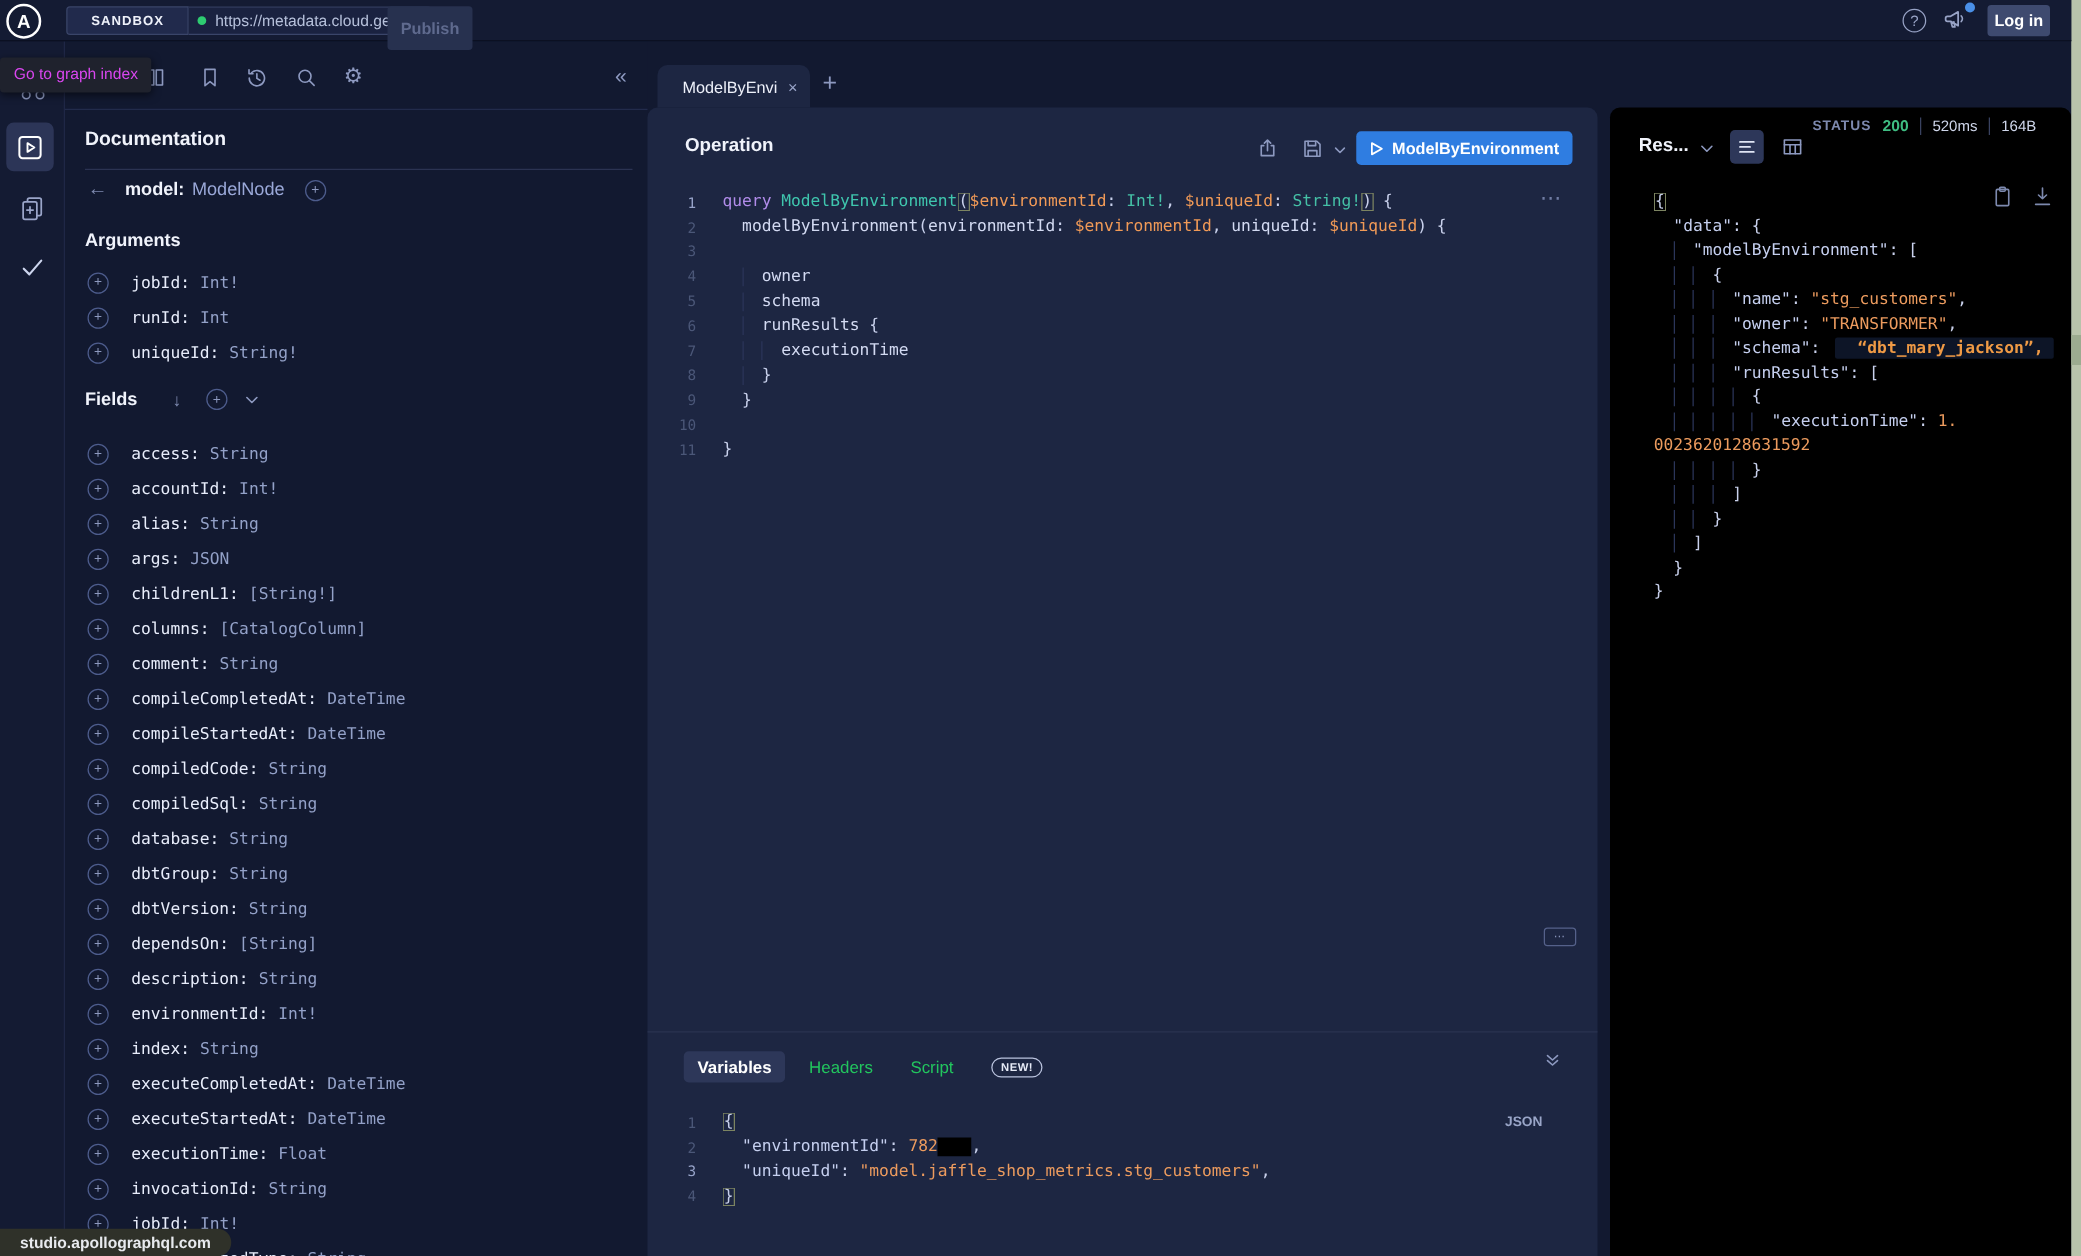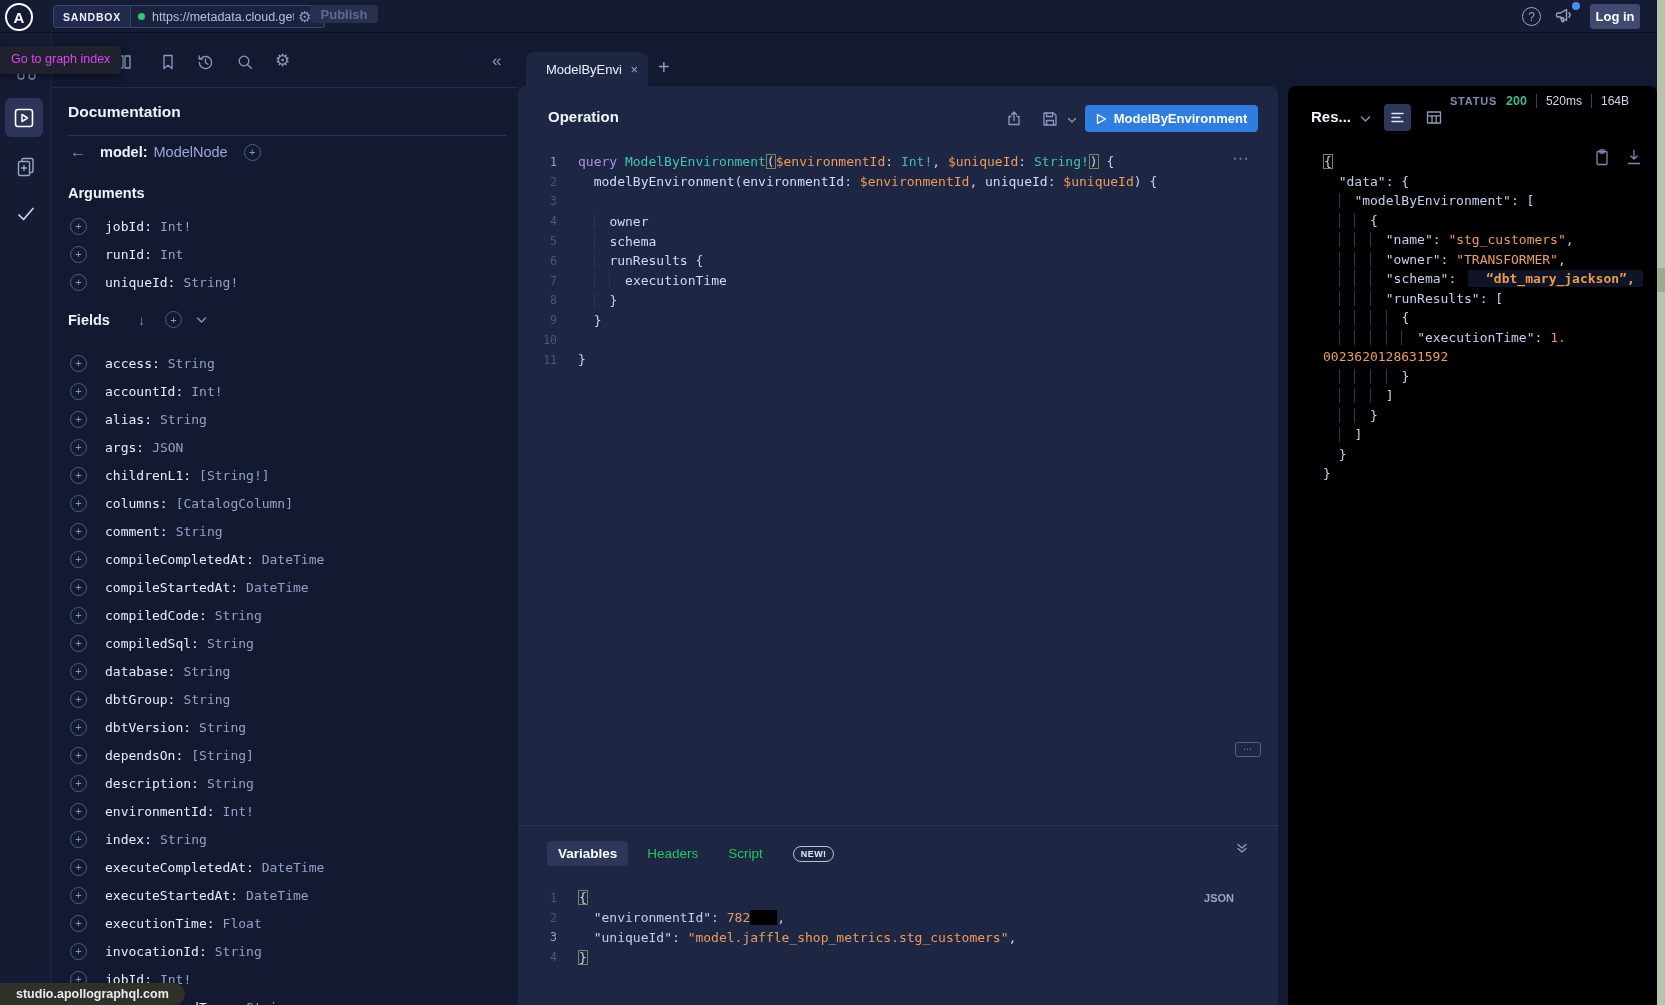--- a/index.html
+++ b/index.html
@@ -4,26 +4,26 @@
 <style>
 *{margin:0;padding:0;box-sizing:border-box}
 html,body{width:1665px;height:1005px;overflow:hidden}
 body{position:relative;background:#121930;font-family:"Liberation Sans",sans-serif;color:#e4e9f7}
 svg{display:block}
 
 
 #topbar{position:absolute;left:0;top:0;width:1657px;height:33px;background:#141b33;border-bottom:1px solid #0b1022;z-index:5}
 #logo{position:absolute;left:5px;top:3px;width:28px;height:28px;border:2.5px solid #fff;border-radius:50%;display:flex;align-items:center;justify-content:center;font-weight:bold;font-size:15px;color:#fff;background:#141b33}
 #endpoint{position:absolute;left:53px;top:5px;height:23px;display:flex}
-#sandbox-badge{display:flex;align-items:center;padding:0 9px;border:1px solid #3a4569;border-radius:3px 0 0 3px;background:#212a4c;font-size:10.5px;font-weight:bold;letter-spacing:.8px;color:#eef1fa}
+#sandbox-badge{display:flex;align-items:center;padding:0 19px;border:1px solid #3a4569;border-radius:3px 0 0 3px;background:#212a4c;font-size:10.5px;font-weight:bold;letter-spacing:.8px;color:#eef1fa}
 #url-box{display:flex;align-items:center;width:194px;border:1px solid #3a4569;border-left:none;border-radius:0 3px 3px 0;background:#1a2240;padding:0 7px}
 .green-dot{width:7px;height:7px;border-radius:50%;background:#2ecc71;flex:none;margin-right:7px}
 #url-text{font-size:12.5px;color:#b6c0da;white-space:nowrap;overflow:hidden;width:142px}
 #url-gear{font-size:15px;color:#8d99c0;margin-left:4px;line-height:1}
-#publish-btn{position:absolute;left:310px;top:5px;width:68px;height:18px;background:#27314f;border-radius:3px;display:flex;align-items:center;justify-content:center;font-size:13px;font-weight:bold;color:#5f6a8e}
+#publish-btn{position:absolute;left:310px;top:5px;width:68px;height:35px;background:#27314f;border-radius:3px;display:flex;align-items:center;justify-content:center;font-size:13px;font-weight:bold;color:#5f6a8e}
 #help-icon{position:absolute;left:1522px;top:7px;width:19px;height:19px;border:1.5px solid #98a3c6;border-radius:50%;color:#98a3c6;font-size:12px;display:flex;align-items:center;justify-content:center}
 #megaphone{position:absolute;left:1554px;top:6px}
 #megaphone-dot{position:absolute;left:1572px;top:2px;width:8px;height:8px;border-radius:50%;background:#4a90e8}
 #login-btn{position:absolute;left:1590px;top:4px;width:50px;height:25px;background:#3e4a6f;border-radius:3px;display:flex;align-items:center;justify-content:center;font-size:13px;font-weight:bold;color:#fff}
 
 
 #dock{position:absolute;left:0;top:33px;width:52px;height:972px;background:#141b33;border-right:1px solid #1f2746}
 #dock-explorer{position:absolute;left:5px;top:65px;width:38px;height:39px;background:#2c3557;border-radius:6px;display:flex;align-items:center;justify-content:center}
 .dock-ic{position:absolute;left:0;width:52px;display:flex;justify-content:center}
 

